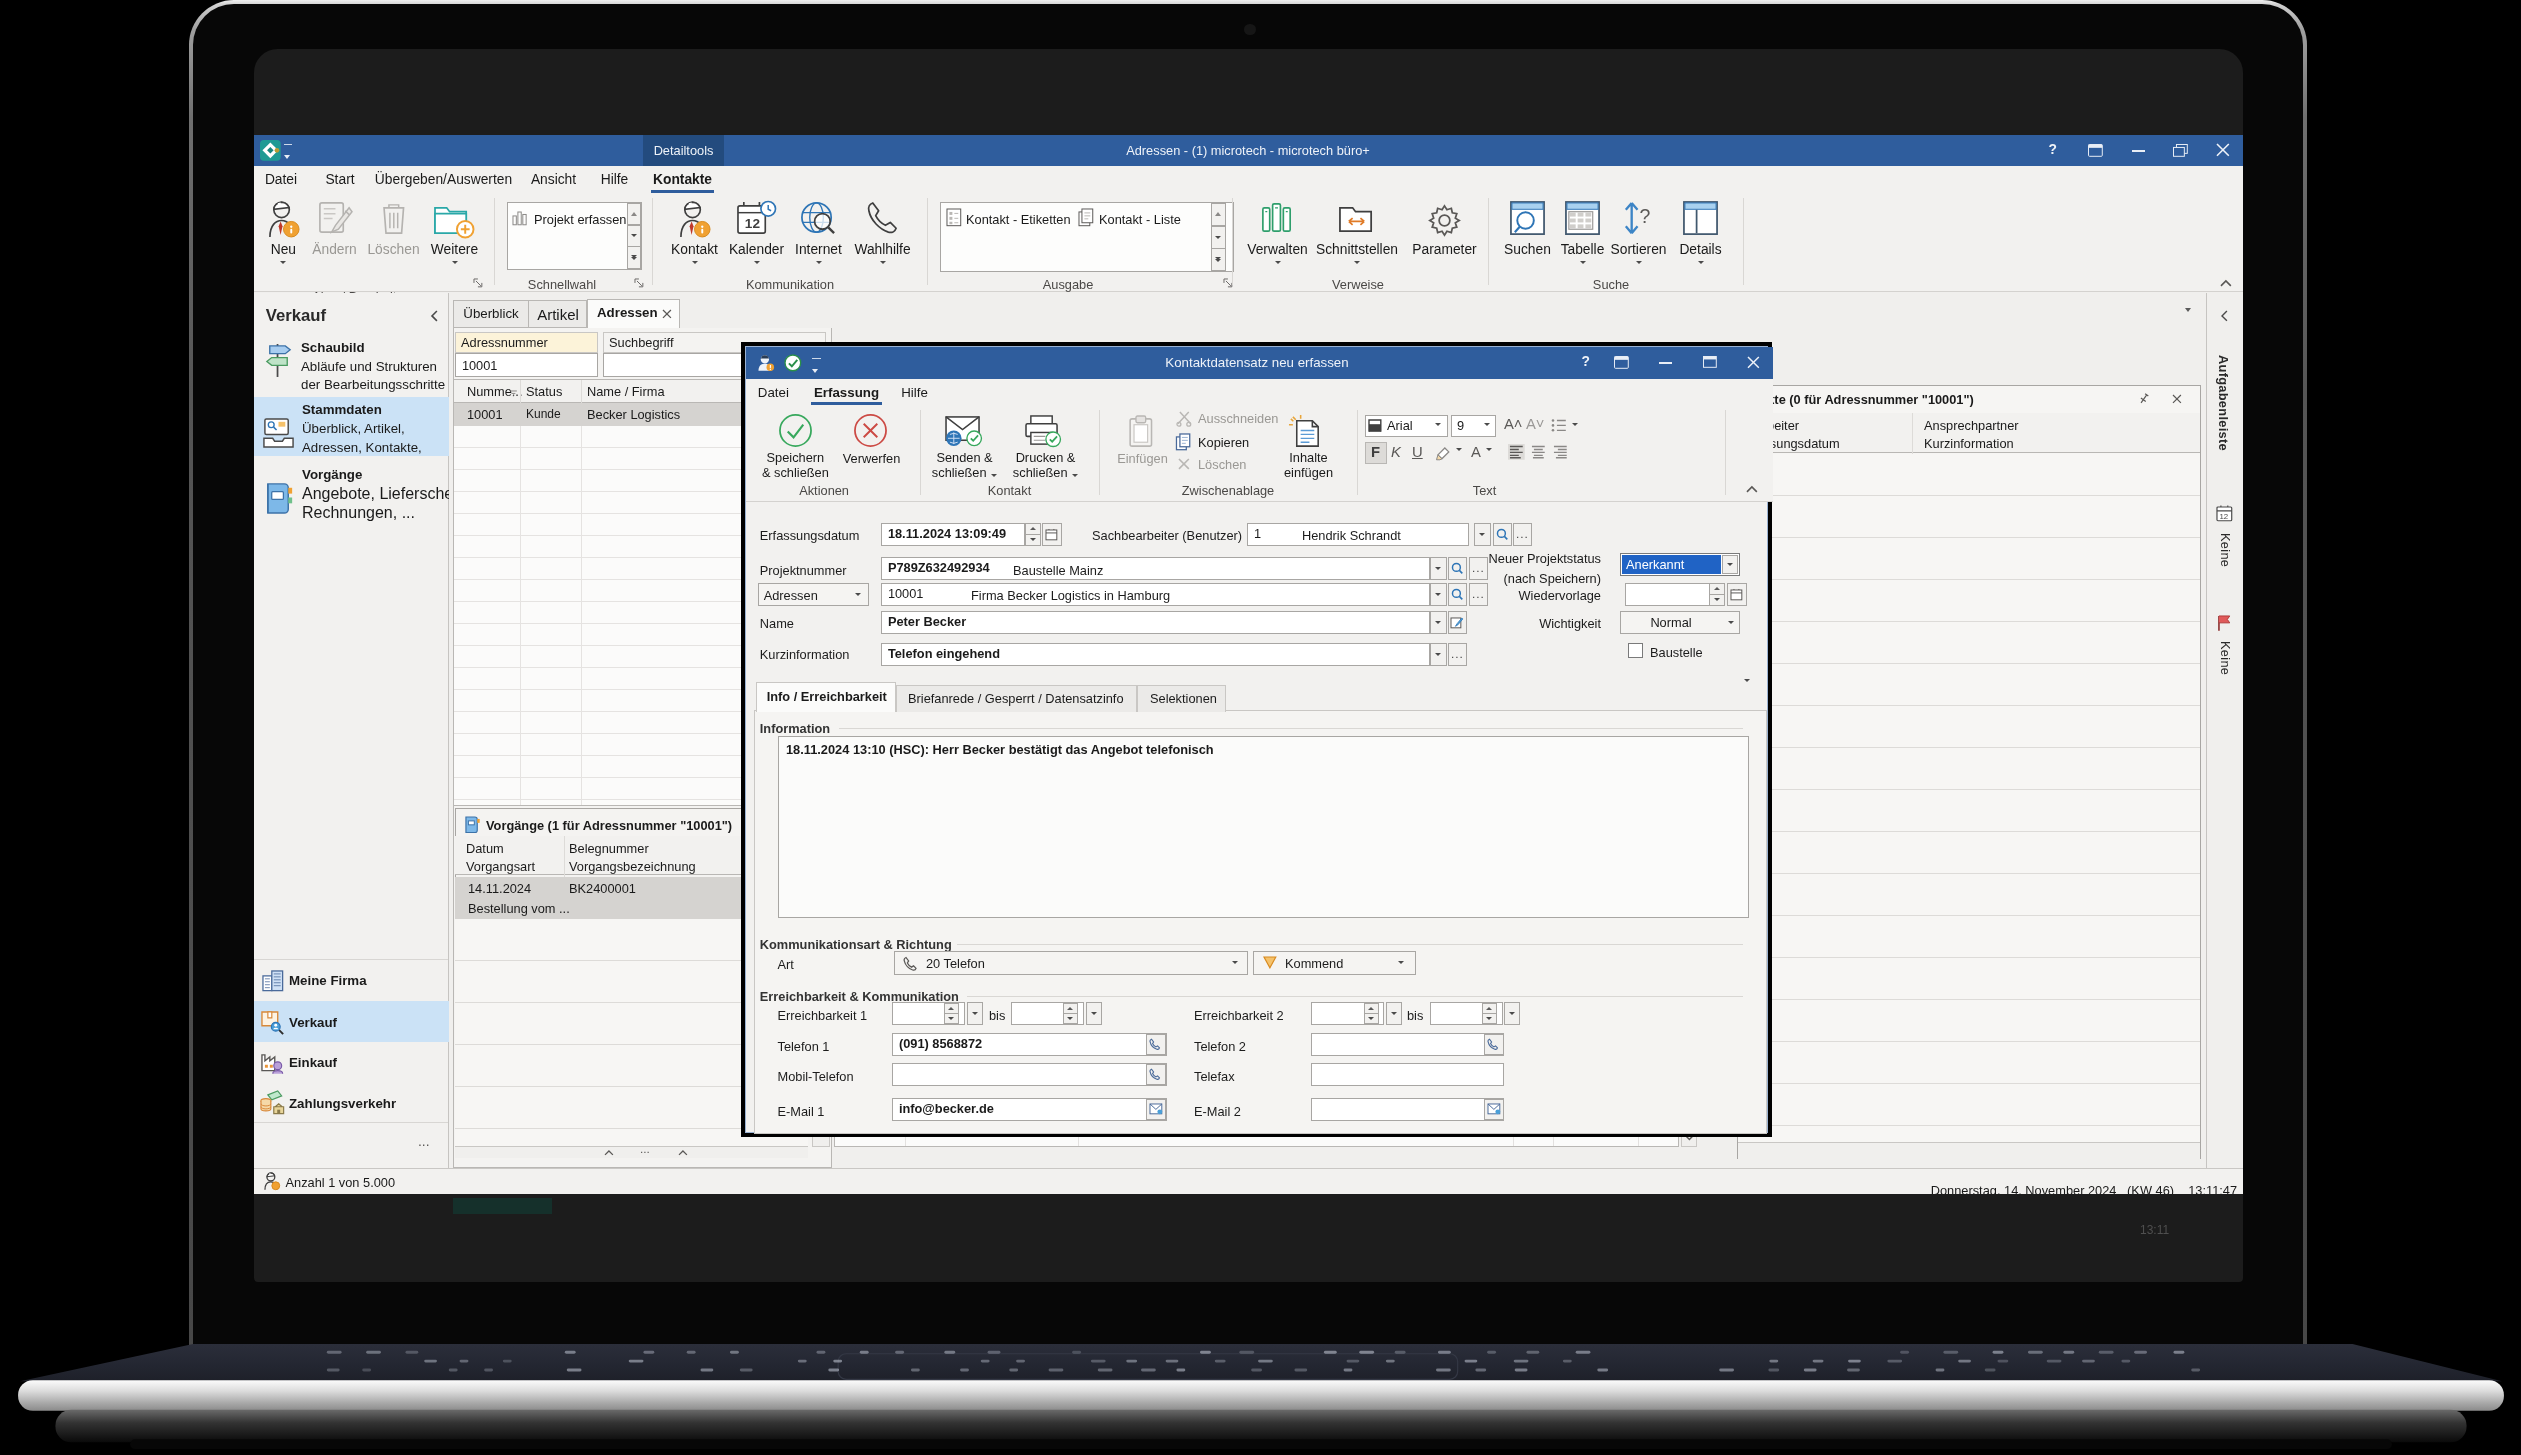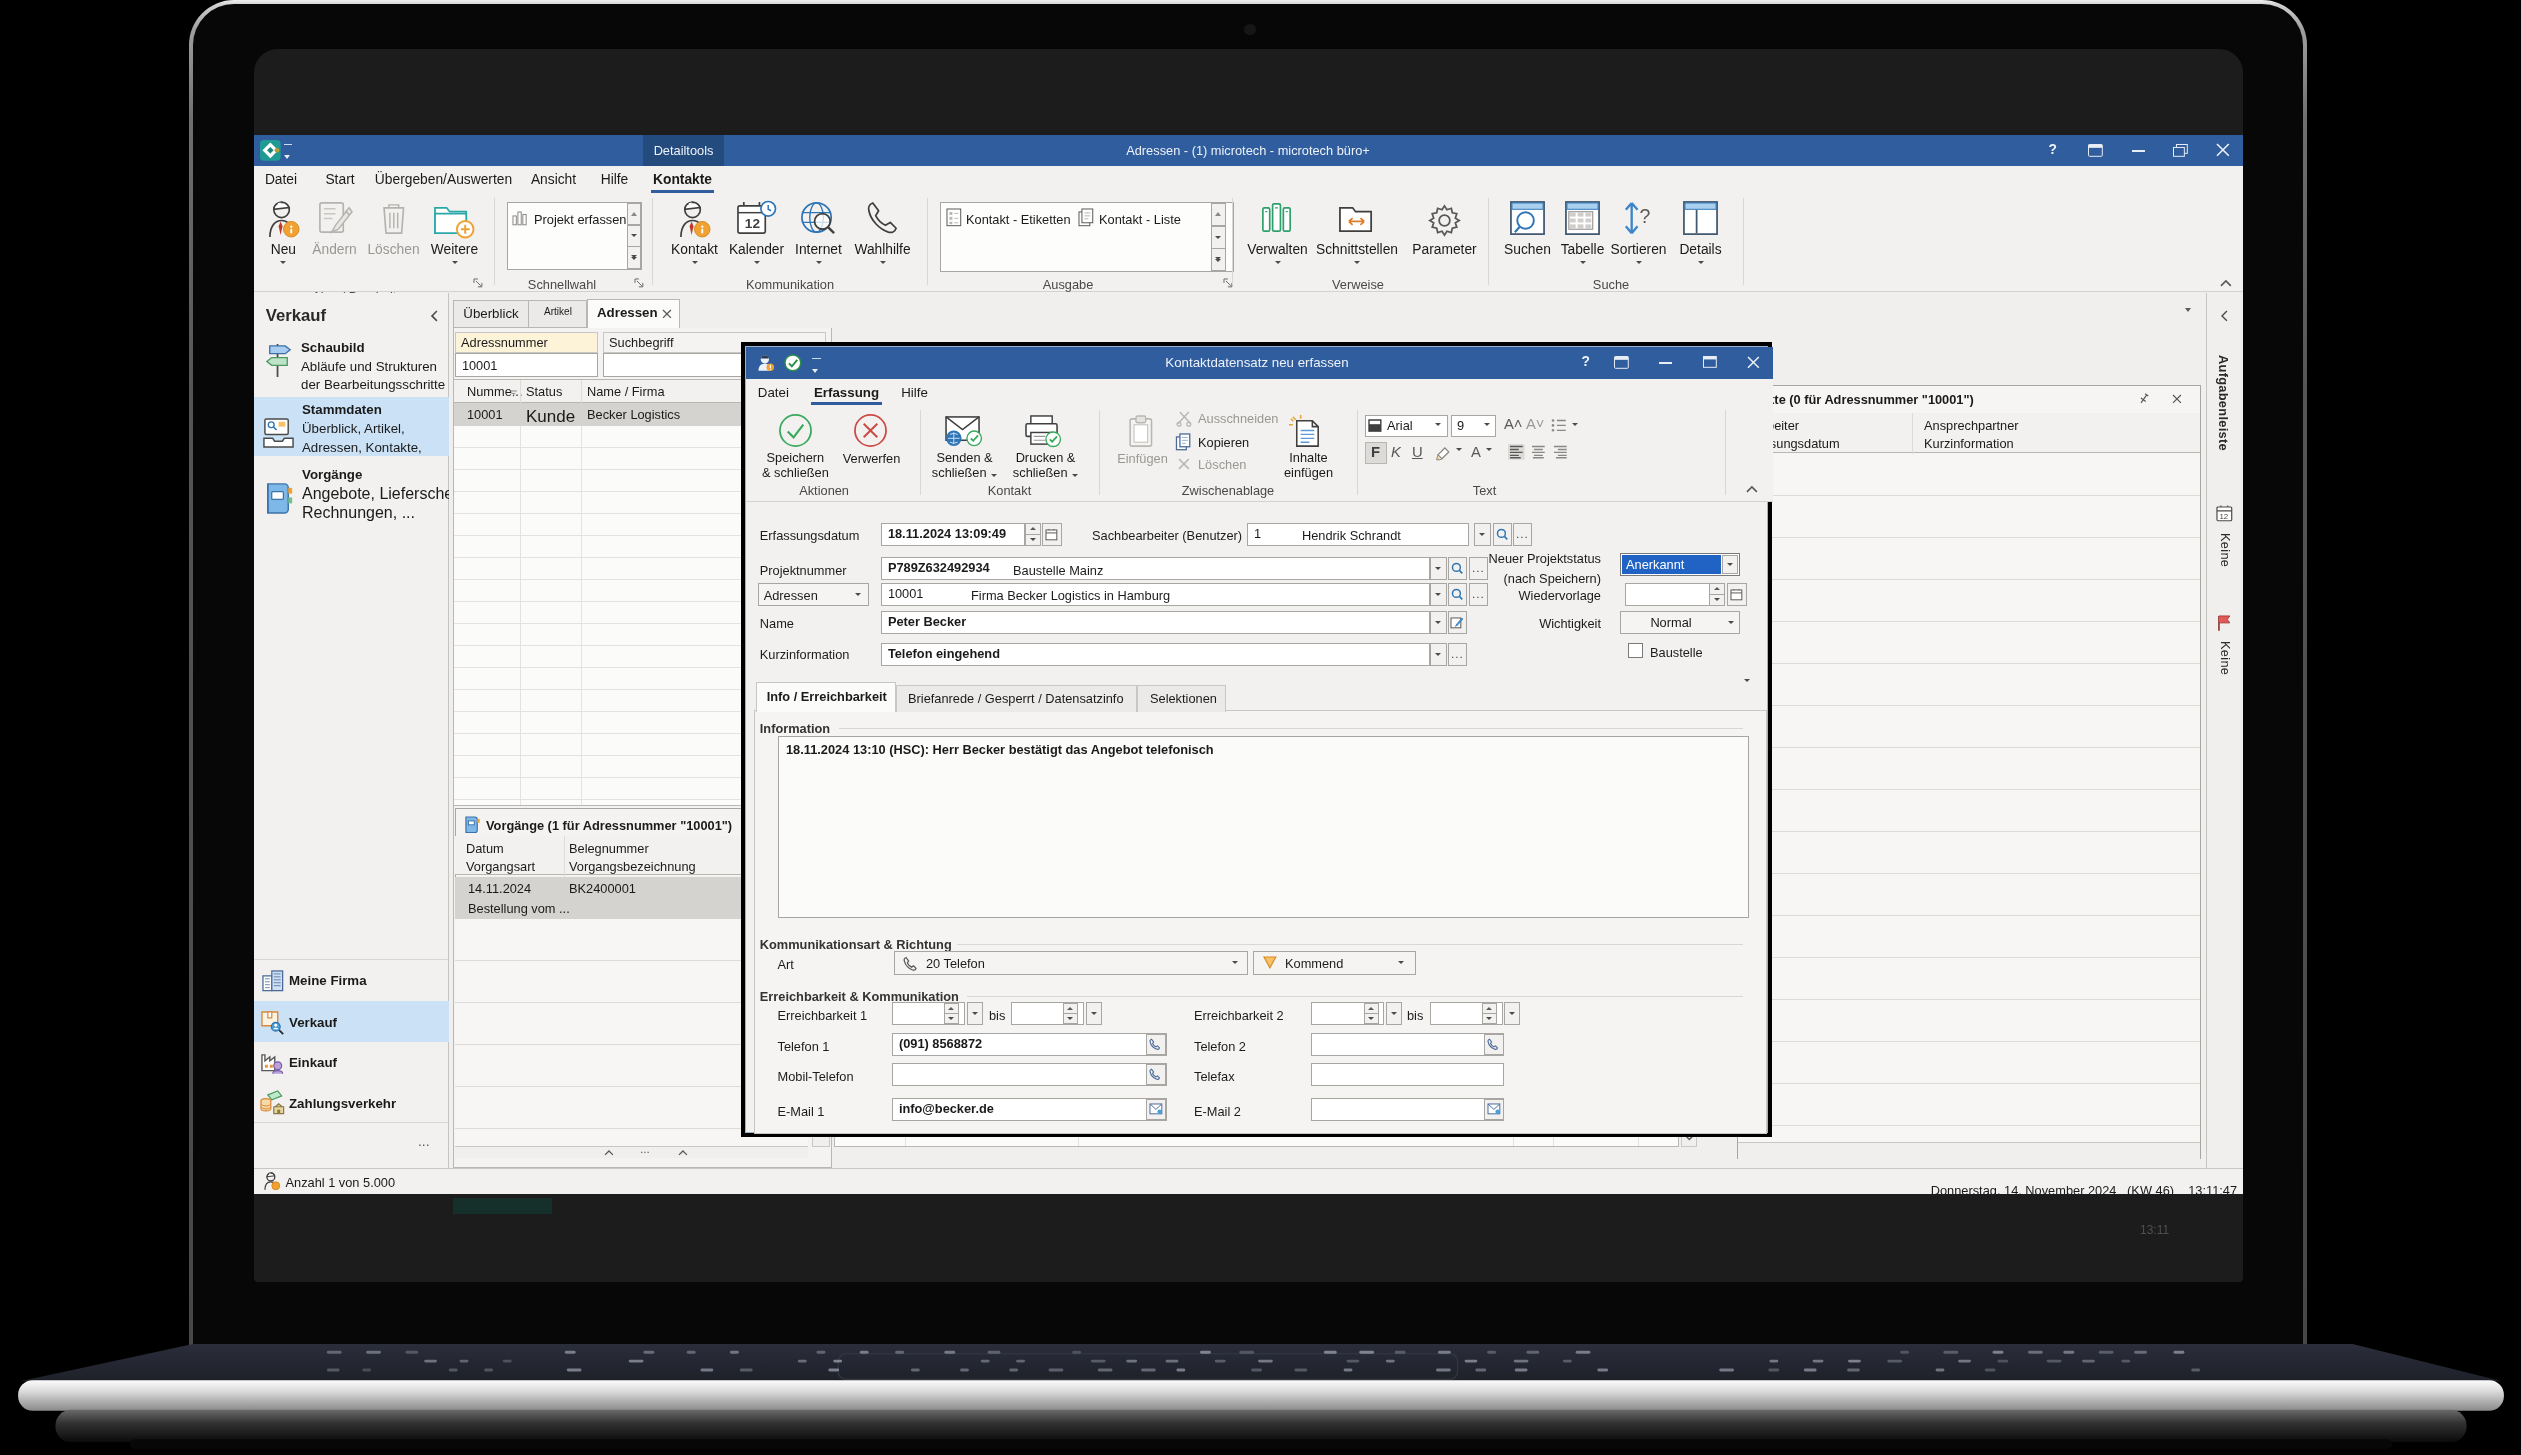--- a/index.html
+++ b/index.html
@@ -367,21 +367,21 @@
         <rect x="19.5" y="21" width="3" height="4" fill="#8a7a4a"></rect>
       </svg>
     <div class="ab b" style="left:35px;top:961px;font-size:13.3px;">Zahlungsverkehr</div>
     <div class="ab" style="left:0px;top:987px;width:194px;height:1px;background:#d8d6d3;"></div>
     <div class="ab" style="left:164px;top:999px;font-size:13.8px;color:#5a5856;">...</div>
 
     <div class="ab" style="left:195px;top:158px;width:383px;height:876px;background:#f0efed;"></div>
     <div class="ab" style="left:199px;top:165px;width:76px;height:27.6px;background:#ebeae8;border:1px solid #b9b7b4;"></div>
     <div class="ab ctr" style="left:199px;top:171px;width:76px;font-size:13.3px;">Überblick</div>
     <div class="ab" style="left:275px;top:165px;width:58px;height:27.6px;background:#ebeae8;border:1px solid #b9b7b4;border-left:none;"></div>
-    <div class="ab ctr" style="left:275px;top:171px;width:58px;font-size:10px;">Artikel</div>
+    <div class="ab ctr" style="left:275px;top:171px;width:58px;font-size:15px;">Artikel</div>
     <div class="ab" style="left:333px;top:164px;width:93px;height:29.6px;background:#fbfbfa;border:1px solid #b9b7b4;border-bottom:1px solid #fbfbfa;"></div>
     <div class="ab b" style="left:343px;top:170px;font-size:13.3px;">Adressen</div>
     <svg class="ab" style="left:408px;top:174px;" width="9.9" height="9.9" viewBox="0 0 10 10">
         <path d="M1 1 L9 9 M9 1 L1 9" stroke="#5a5856" stroke-width="1.3"></path>
       </svg>
     <div class="ab" style="left:199px;top:193px;width:379px;height:840px;background:#f4f3f1;border:1px solid #b9b7b4;border-top:none;"></div>
     <div class="ab" style="left:201px;top:197px;width:143px;height:20.7px;background:#fcf3d9;border:1px solid #c9c7c4;"></div>
     <div class="ab" style="left:207px;top:200px;font-size:12.8px;">Adressnummer</div>
     <div class="ab" style="left:349px;top:197px;width:223px;height:20.7px;background:#f4f3f1;border:1px solid #c9c7c4;"></div>
     <div class="ab" style="left:355px;top:200px;font-size:12.8px;">Suchbegriff</div>
@@ -395,21 +395,21 @@
     <div class="ab" style="left:213px;top:249px;font-size:12.8px;">Numme...</div>
     <svg class="ab" style="left:254px;top:253px;" width="10.8" height="9.9" viewBox="0 0 11 10">
         <path d="M2 3 h7 M3.5 5.5 h4 M5 8 h1" stroke="#8a8886" stroke-width="1"></path>
       </svg>
     <div class="ab" style="left:272px;top:249px;font-size:12.8px;">Status</div>
     <div class="ab" style="left:333px;top:249px;font-size:12.8px;">Name / Firma</div>
     <div class="ab" style="left:266px;top:245px;width:1px;height:424px;background:#dddbd8;"></div>
     <div class="ab" style="left:327px;top:245px;width:1px;height:424px;background:#dddbd8;"></div>
     <div class="ab" style="left:200px;top:268px;width:355px;height:22.7px;background:#d5d3d0;"></div>
     <div class="ab" style="left:213px;top:272px;font-size:12.8px;">10001</div>
-    <div class="ab" style="left:272px;top:272px;font-size:17px;">Kunde</div>
+    <div class="ab" style="left:272px;top:272px;font-size:12px;">Kunde</div>
     <div class="ab" style="left:333px;top:272px;font-size:12.8px;">Becker Logistics</div>
     <div class="ab" style="left:200px;top:291px;width:355px;height:379px;background:repeating-linear-gradient(180deg,#fbfbfa 0px,#fbfbfa 21px,#e5e3e1 21px,#e5e3e1 22px);"></div>
     <div class="ab" style="left:266px;top:291px;width:1px;height:379px;background:#e5e3e1;"></div>
     <div class="ab" style="left:327px;top:291px;width:1px;height:379px;background:#e5e3e1;"></div>
 
     <div class="ab" style="left:558px;top:244px;width:17.7px;height:768px;background:#f0efed;border:1px solid #c9c7c4;"></div>
     <svg class="ab" style="left:561px;top:993px;" width="10.8" height="9.9" viewBox="0 0 11 10">
         <path d="M1 3 L5.5 7.5 L10 3" stroke="#5a5856" stroke-width="1.5" fill="none"></path>
       </svg>
 

